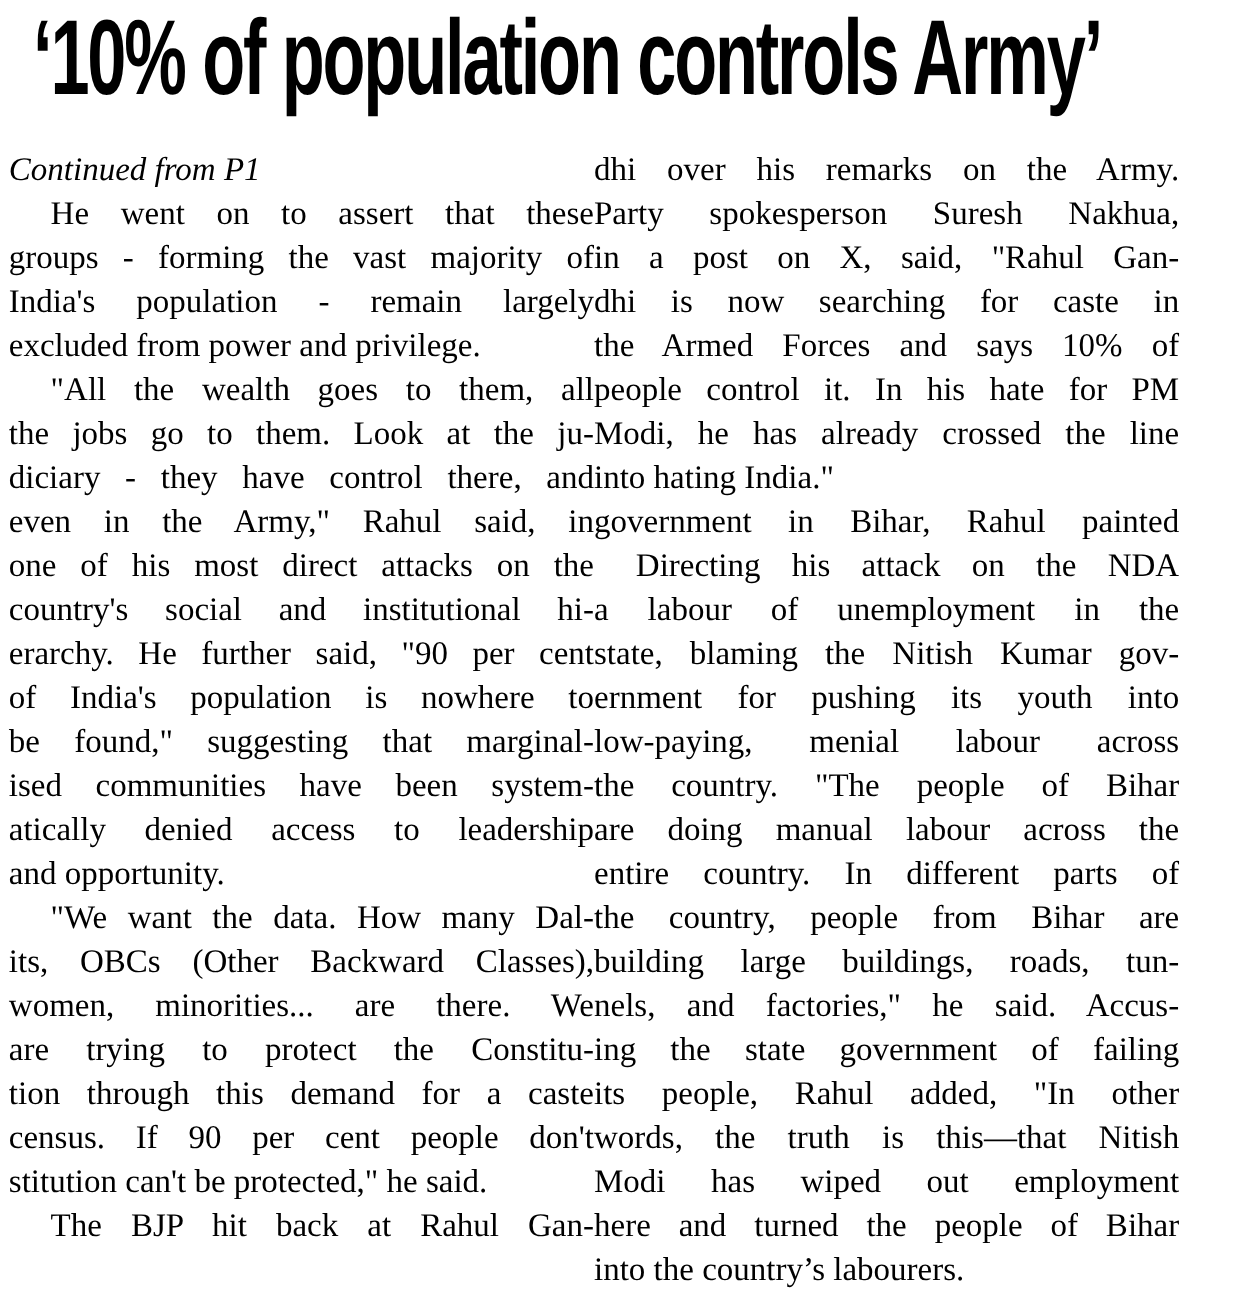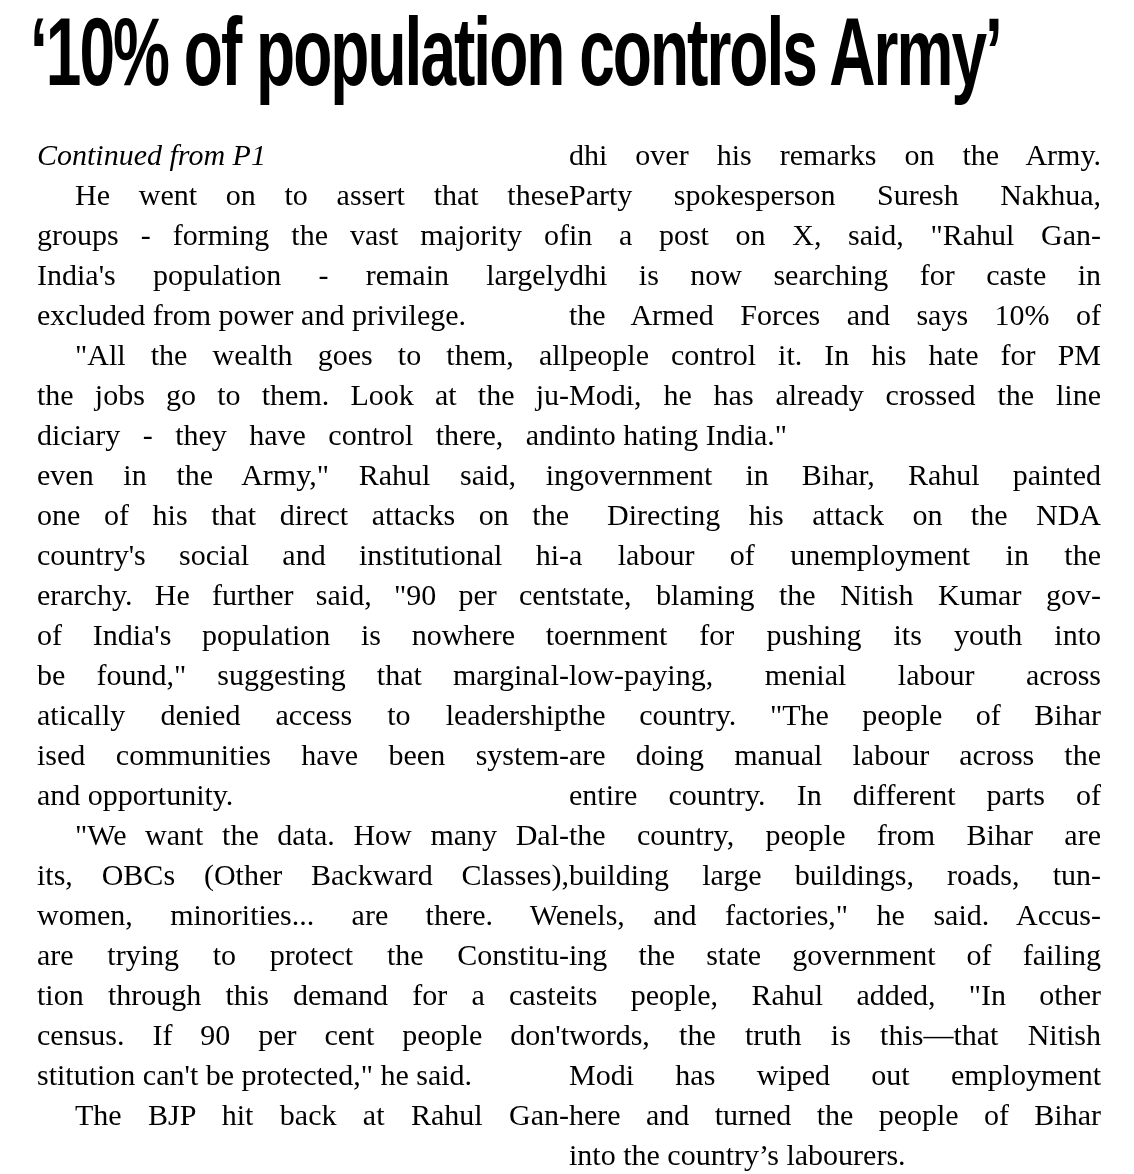--- a/index.html
+++ b/index.html
@@ -30,21 +30,20 @@
     letter-spacing: -3px;
     transform: scaleX(0.66);
     transform-origin: 0 0;
     white-space: nowrap;
   }
   .columns {
     display: flex;
     padding-left: 8px;
     padding-right: 4px;
     margin-top: 29px;
-    justify-content: center;
   }
   .col {
     width: 532px;
     flex: 0 0 532px;
   }
   .col + .col {
   }
   .line {
     font-family: "Liberation Serif", serif;
     font-size: 30px;
@@ -79,27 +78,27 @@
     <div class="col">
         <div class="line para-end italic">Continued from P1</div>
         <div class="line indent">He went on to assert that these</div>
         <div class="line">groups - forming the vast majority of</div>
         <div class="line">India's population - remain largely</div>
         <div class="line para-end">excluded from power and privilege.</div>
         <div class="line indent">"All the wealth goes to them, all</div>
         <div class="line">the jobs go to them. Look at the ju-</div>
         <div class="line">diciary - they have control there, and</div>
         <div class="line">even in the Army," Rahul said, in</div>
-        <div class="line">one of his that direct attacks on the</div>
+        <div class="line">one of his most direct attacks on the</div>
         <div class="line">country's social and institutional hi-</div>
         <div class="line">erarchy. He further said, "90 per cent</div>
         <div class="line">of India's population is nowhere to</div>
         <div class="line">be found," suggesting that marginal-</div>
+        <div class="line">ised communities have been system-</div>
         <div class="line">atically denied access to leadership</div>
-        <div class="line">ised communities have been system-</div>
         <div class="line para-end">and opportunity.</div>
         <div class="line indent">"We want the data. How many Dal-</div>
         <div class="line">its, OBCs (Other Backward Classes),</div>
         <div class="line">women, minorities... are there. We</div>
         <div class="line">are trying to protect the Constitu-</div>
         <div class="line">tion through this demand for a caste</div>
         <div class="line">census. If 90 per cent people don't</div>
         <div class="line para-end">stitution can't be protected," he said.</div>
         <div class="line indent">The BJP hit back at Rahul Gan-</div>
       </div>

